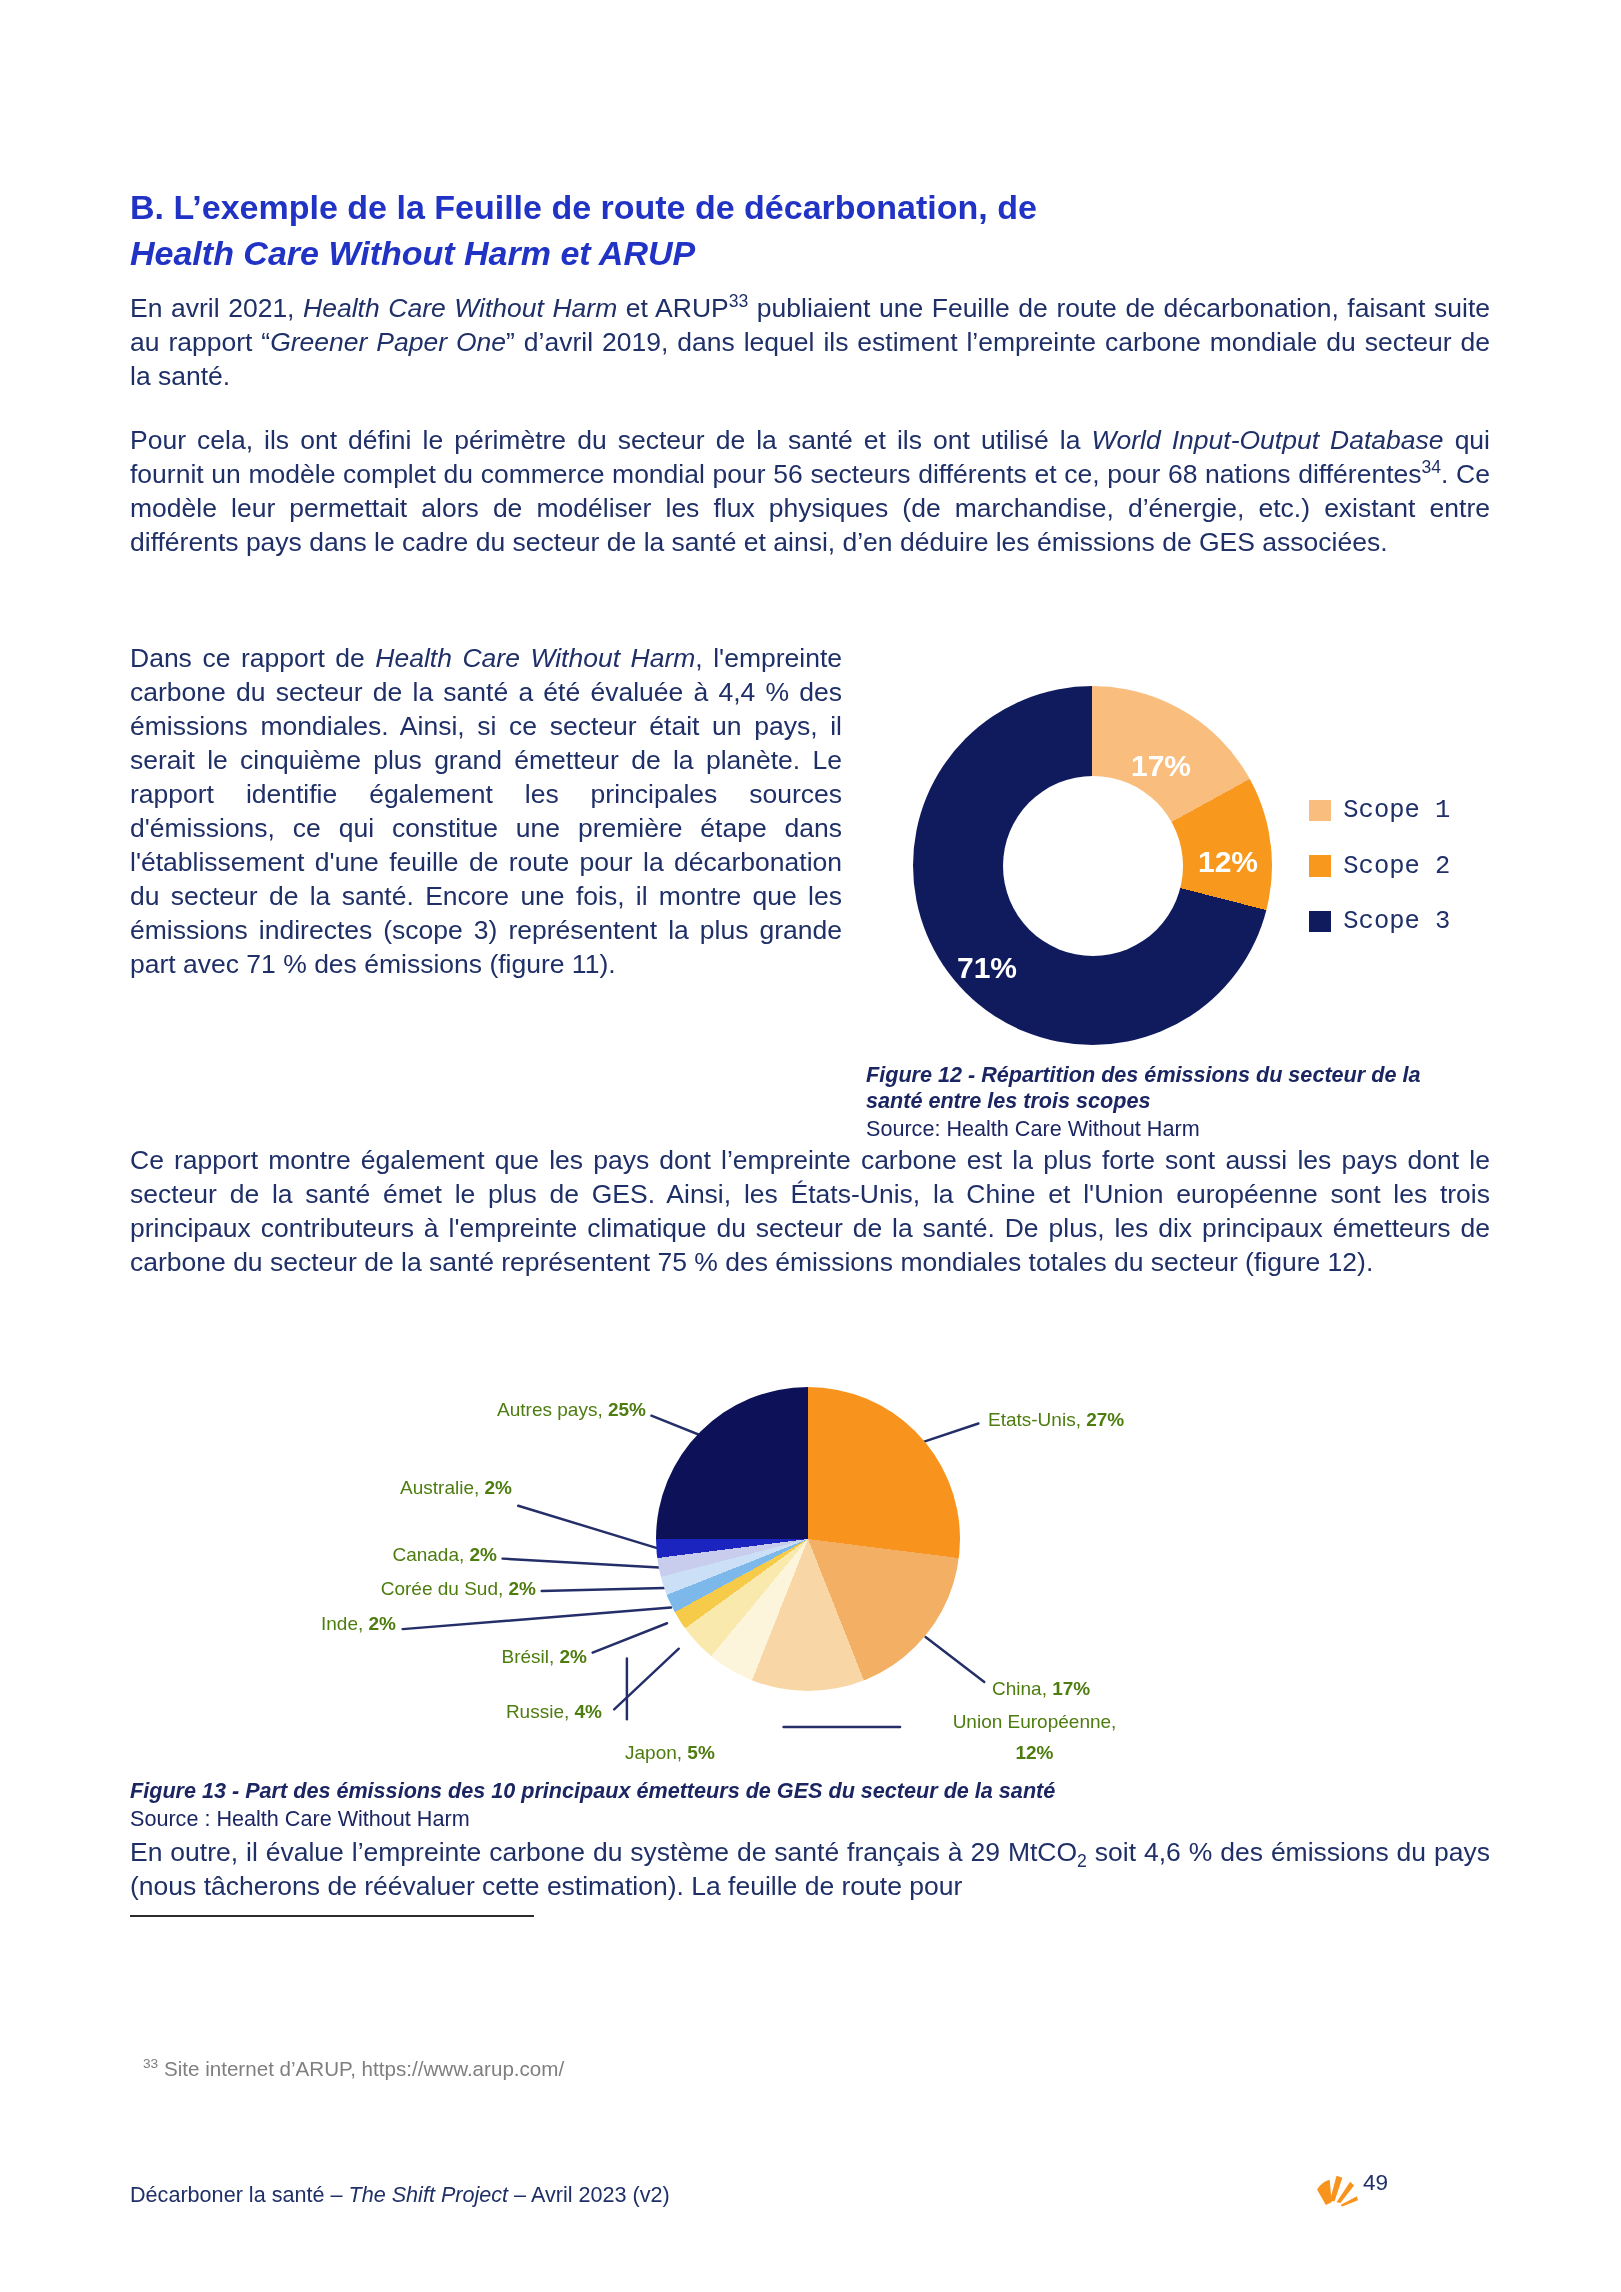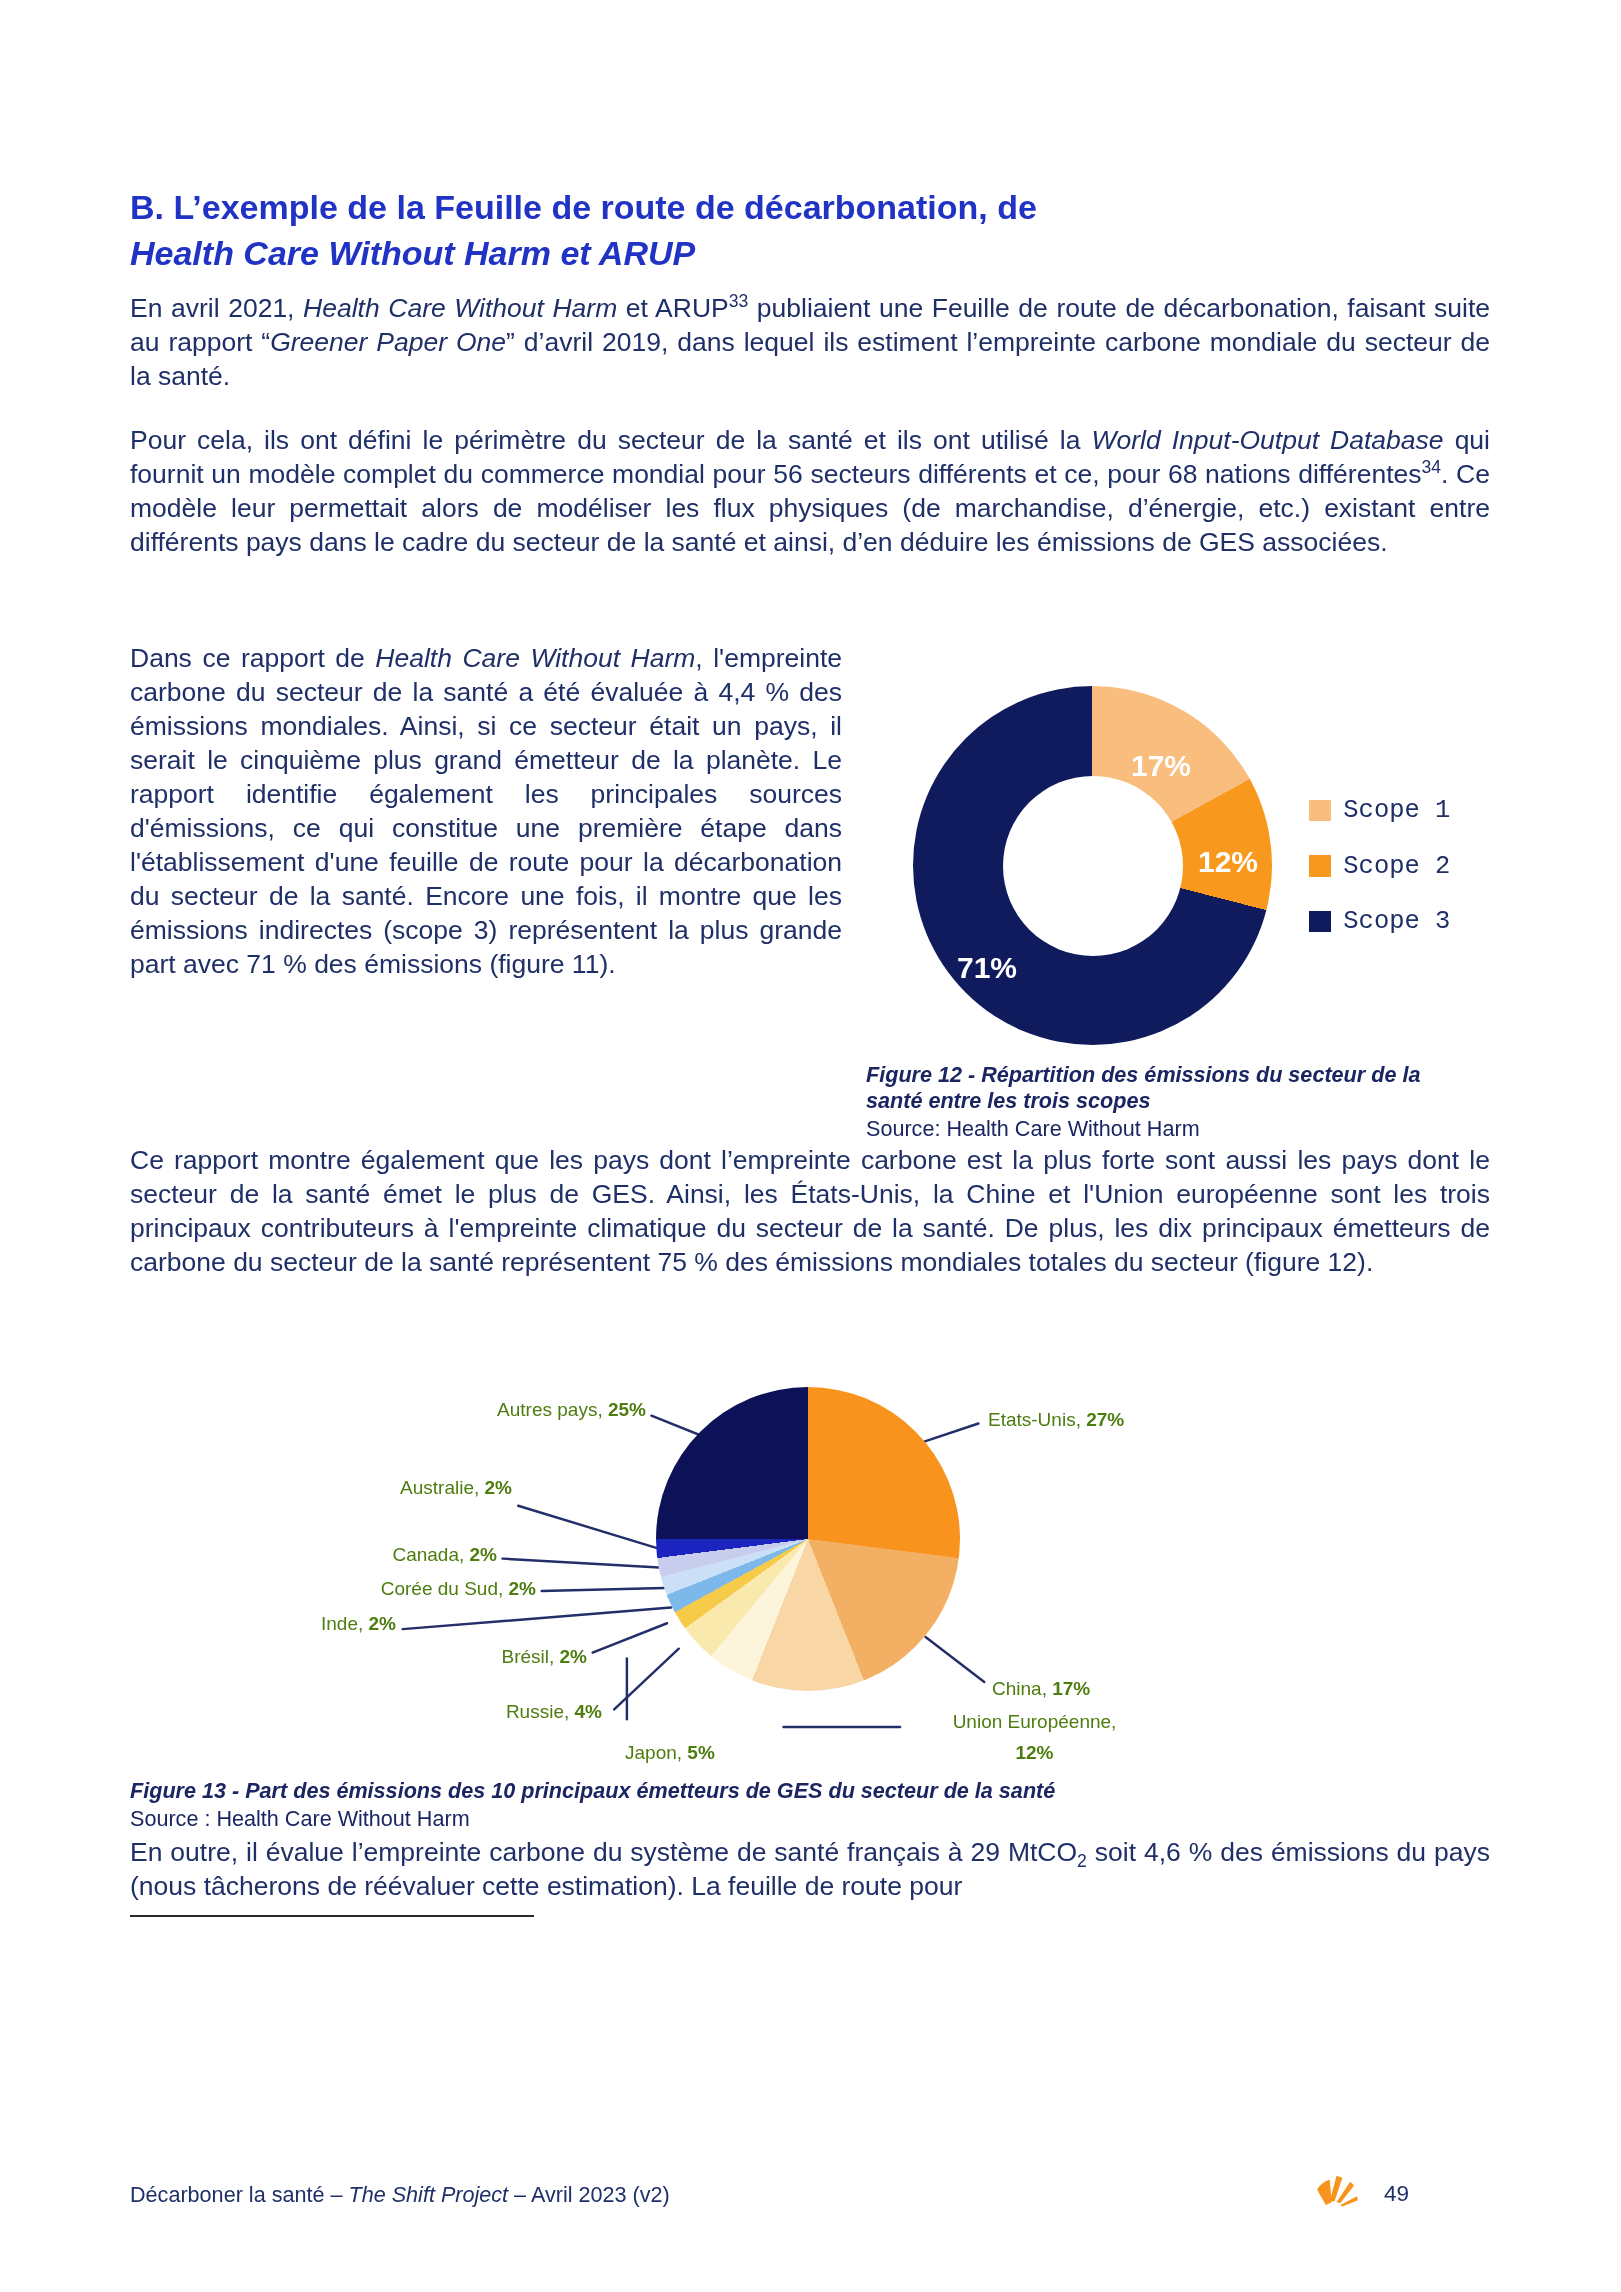--- a/index.html
+++ b/index.html
@@ -65,21 +65,21 @@
   .lb-8 { right:954px;  top:220px; }
   .lb-9 { right:993px; top:186px; }
   .lb-10{ right:978px;  top:119px; }
 
   .fn-rule { position:absolute; left:130px; top:1915px; width:404px; height:2px; background:#2b2b2b; }
   .footnotes { position:absolute; left:143px; top:2050px; font-size:20.6px; line-height:28px; color:#7f7f7f; }
   .footnotes sup { font-size:13.7px; }
 
   .footer-left { position:absolute; left:130px; top:2182px; font-size:21.6px; color:#1F2F67; }
   .footer-left .it { font-style:italic; }
-  .footer-right { position:absolute; left:1315px; top:2170px; display:flex; align-items:flex-end; gap:24px; }
+  .footer-right { position:absolute; left:1315px; top:2170px; display:flex; align-items:flex-start; gap:3px; }
   .page-num { font-size:22.5px; color:#1F2F67; }
 </style>
 </head>
 <body>
 
 <div class="page">
 
   <h1 class="title">
     <span class="t1">B. L’exemple de la Feuille de route de décarbonation, de</span><br>
     <span class="t2">Health Care Without Harm et ARUP</span>
@@ -158,20 +158,21 @@
   <div class="caption cap13">
     <div class="cap-title">Figure 13 - Part des émissions des 10 principaux émetteurs de GES du secteur de la santé</div>
     <div class="cap-source">Source : Health Care Without Harm</div>
   </div>
 
   <p class="body p5"><span>En outre, il évalue l’empreinte carbone du système de santé français à 29 MtCO</span><sub class="chem">2</sub><span> soit 4,6 % des émissions du pays (nous tâcherons de réévaluer cette estimation). La feuille de route pour</span></p>
 
   <div class="fn-rule"></div>
 
   <div class="footnotes">
+    <div><sup>33</sup><span> Site internet d’ARUP, </span><span>https://www.arup.com/</span></div>
   </div>
 
   <div class="footer-left"><span>Décarboner la santé – </span><span class="it">The Shift Project</span><span> – Avril 2023 (v2)</span></div>
 
   <div class="footer-right">
     <svg width="45" height="37" viewBox="0 0 46 38">
       <g fill="#F8941D">
         <path d="M11 36 L2 20 Q7 12 15 10 L17 33 Z"></path>
         <path d="M15 32 L22 6 L28 8 L20 32 Z"></path>
         <path d="M22 33 L36 12 L40 16 L26 34 Z"></path>

